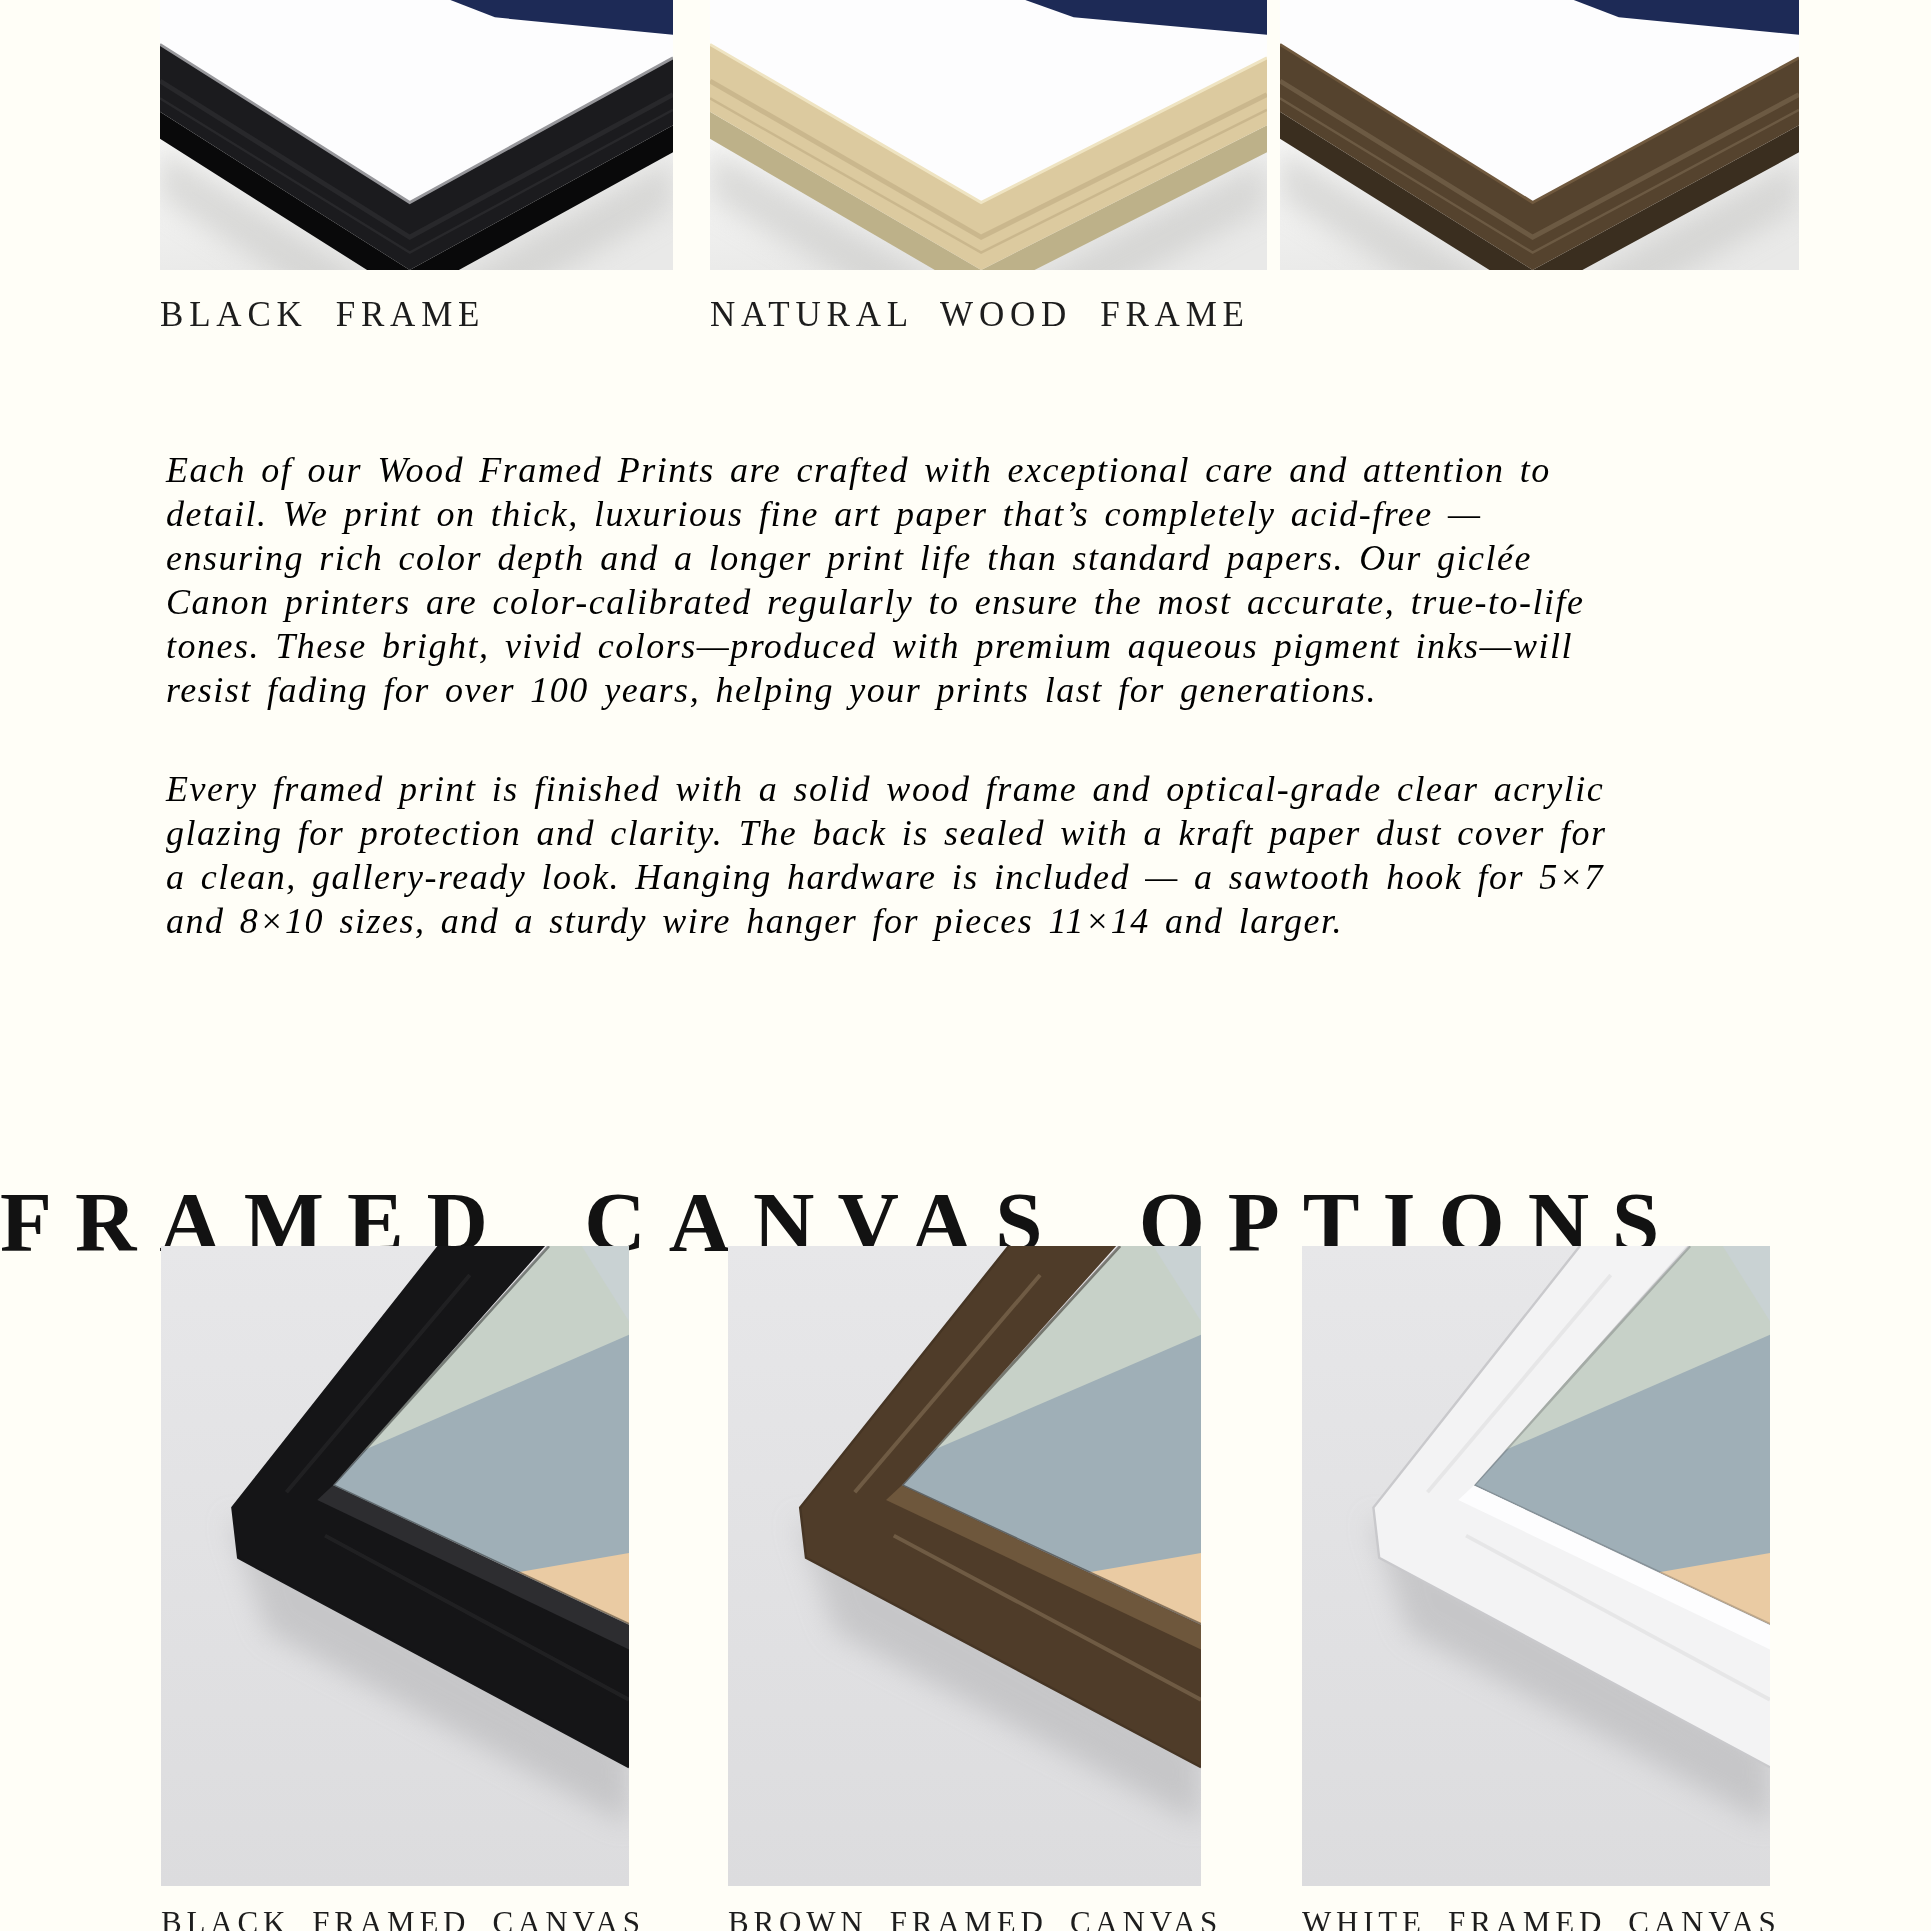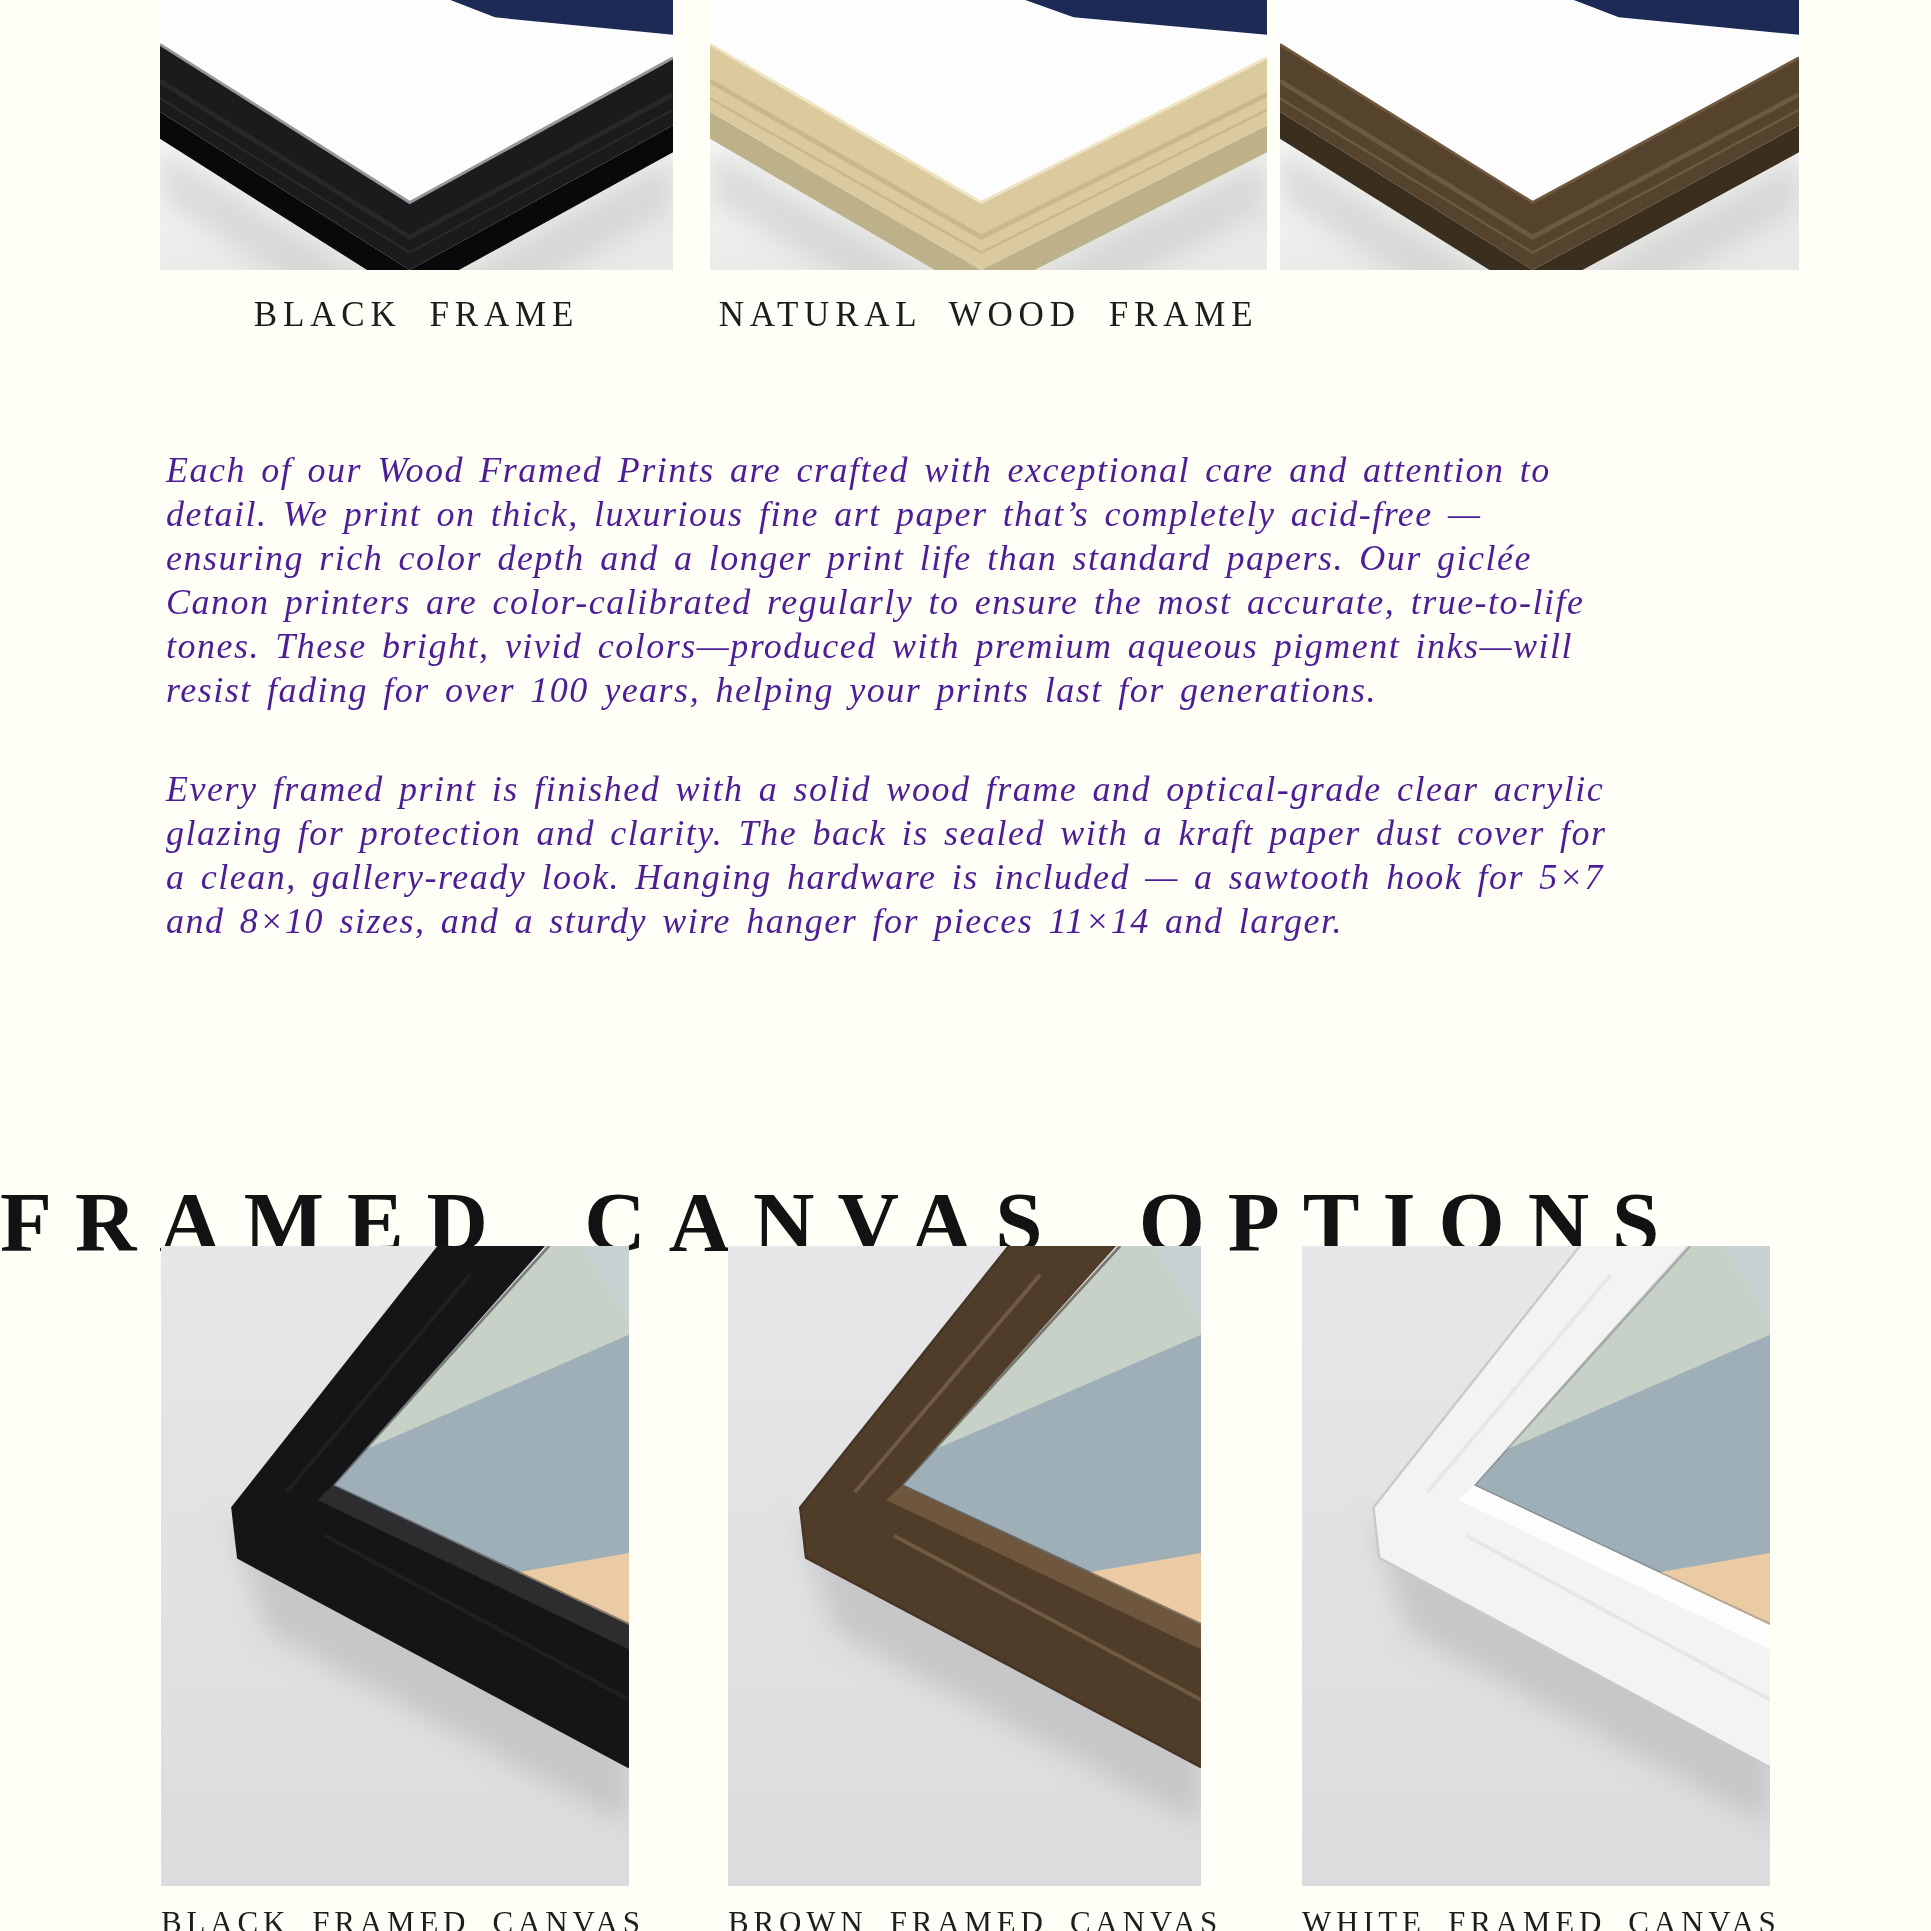--- a/index.html
+++ b/index.html
@@ -1,23 +1,23 @@
 <!DOCTYPE html>
 <html><head>
 <meta charset="utf-8">
 <style>
   html,body{margin:0;padding:0;background:#fffef7;}
   .page{position:relative;width:1931px;height:1931px;background:#fffef7;overflow:hidden;
         font-family:"Liberation Serif",serif;color:#1f1f1f;}
-  .wf-card{position:absolute;top:0;text-align:center;}
+  .wf-card{position:absolute;top:0;}
   .wf-img{display:block;width:100%;height:270px;}
   .wf-caption{display:block;margin-top:25px;font-size:35px;letter-spacing:5.8px;word-spacing:13.5px;
         color:#1d1d1d;white-space:nowrap;}
   .para{position:absolute;left:166px;width:1748px;font-style:italic;font-size:36px;line-height:44px;
-        letter-spacing:1.5px;word-spacing:4.8px;white-space:pre-line;color:#4c1d95;margin-top:44px;}
+        letter-spacing:1.5px;word-spacing:4.8px;white-space:pre-line;color:#000000;margin-top:44px;}
   #para1{top:404px;}
   #para2{top:723px;}
   #dims{top:935px;}
   .heading{position:absolute;top:1103px;left:0;width:1931px;text-align:left;font-size:85px;
         line-height:97px;letter-spacing:23px;word-spacing:29px;color:#121212;white-space:nowrap;}
   .cv-card{position:absolute;top:1246px;text-align:center;}
   .cv-img{display:block;width:100%;height:640px;}
   .cv-caption{display:block;margin-top:19.3px;font-size:31px;letter-spacing:4.8px;word-spacing:9.7px;
         color:#1d1d1d;white-space:nowrap;}
   figure{margin:0;padding:0;}

